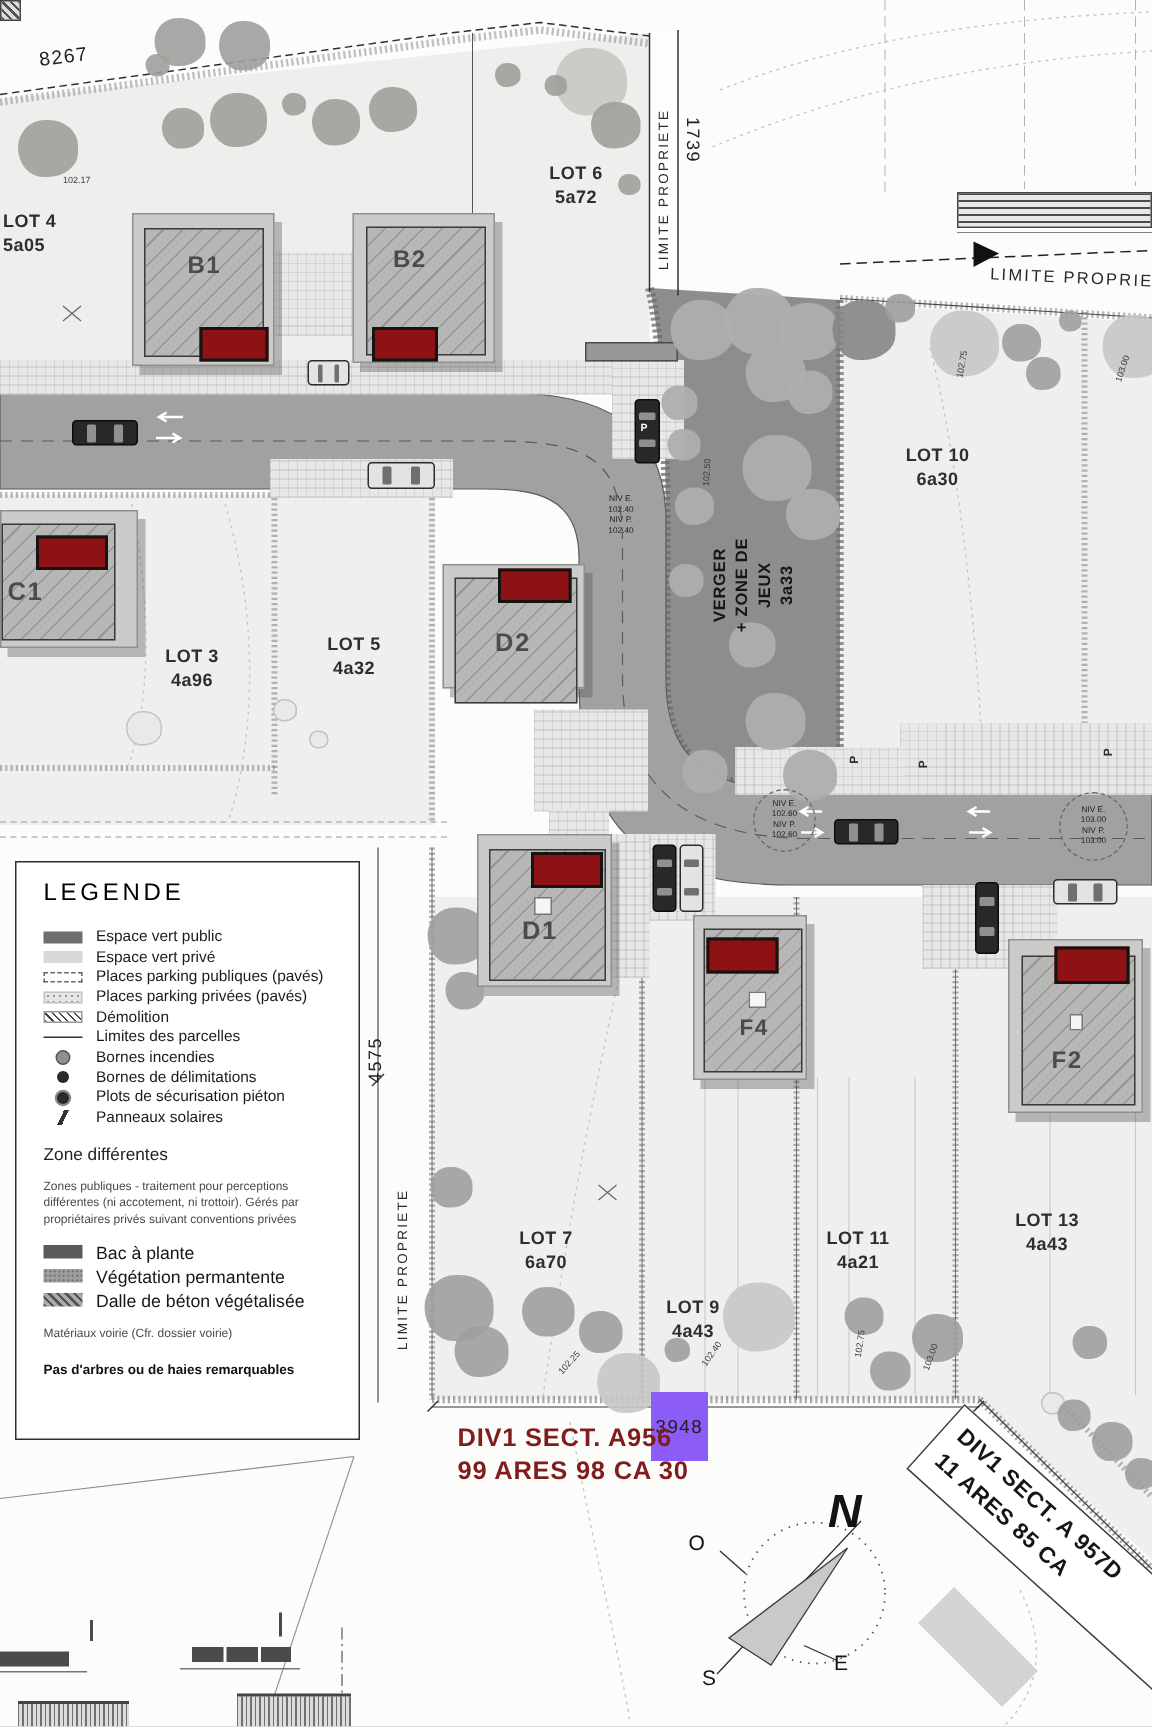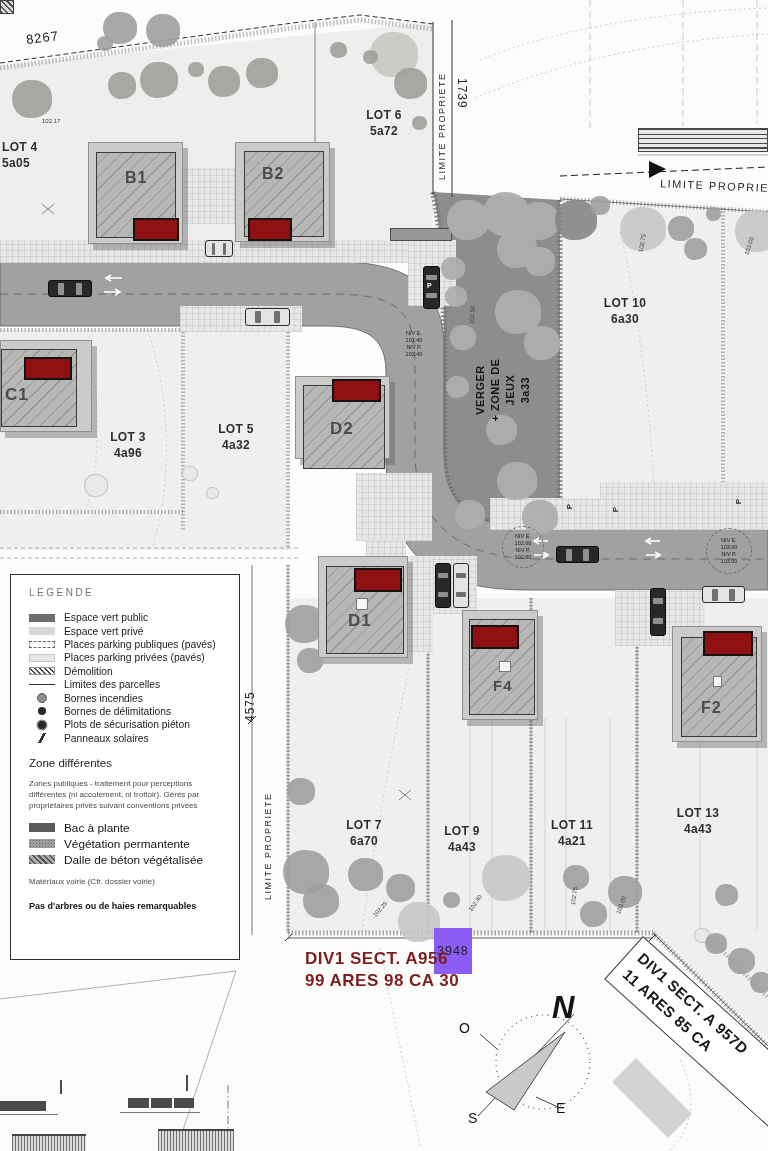--- a/index.html
+++ b/index.html
@@ -25,21 +25,21 @@
 .car.h>i{top:10%;width:14%;height:80%}.car.h>i.a{left:22%}.car.h>i.b{left:64%}
 .car.v>i{left:12%;width:76%;height:12%}.car.v>i.a{top:20%}.car.v>i.b{top:64%}
 .niv{position:absolute;font-size:5.5px;line-height:1.25;color:#1f1f1d;text-align:center;white-space:pre-line;z-index:6;display:flex;align-items:center;justify-content:center}
 .dashc{border:1px dashed #6a6a68;border-radius:50%}
 .spot{position:absolute;font-size:6px;color:#3c3c3a;white-space:nowrap;z-index:4}
 .pre{white-space:pre-line}
 .plbl{position:absolute;font-size:8px;font-weight:700;color:#2e2e2c;z-index:6}
 .limite{position:absolute;font-size:9px;letter-spacing:1.5px;color:#2a2a28;z-index:6;white-space:nowrap}
 .dim{position:absolute;color:#222;z-index:6;white-space:nowrap}
 .legend{position:absolute;left:10px;top:574px;width:230px;height:386px;background:#fff;border:1px solid #2f2f2d;padding:12px 0 0 18px;z-index:10}
-.lg-title{font-size:10px;letter-spacing:2.5px;color:#737373;margin-bottom:13px}
+.lg-title{font-size:16px;letter-spacing:2.5px;color:#000000;margin-bottom:13px}
 .lg-row{display:flex;align-items:center;height:13.4px;font-size:10.3px;color:#1b1b19;white-space:nowrap}
 .sw{display:inline-block;width:26px;height:8px;margin-right:9px;flex:0 0 auto}
 .sw1{background:#6e6e6c}
 .sw2{background:#d8d8d6}
 .sw3{background:#fff;border:1px dashed #666;height:7px}
 .sw4{background:#e6e6e4;background-image:radial-gradient(#999 .5px,transparent .6px);background-size:4px 4px;border:1px solid #c5c5c3}
 .sw5{background:repeating-linear-gradient(45deg,#444 0 1px,transparent 1px 3.5px);border:1px solid #999;height:8px}
 .sw6{background:linear-gradient(#333,#333) center/100% 1.2px no-repeat}
 .sw7{width:10px;height:10px;border-radius:50%;background:#90908e;border:1px solid #555;margin-left:8px;margin-right:17px}
 .sw8{width:8px;height:8px;border-radius:50%;background:#2a2a28;margin-left:9px;margin-right:18px}
@@ -329,21 +329,21 @@
   <div>4a96</div>
 </div>
 <div class="lotlbl" style="left:204px;top:422px;width:64px">
   <div>LOT 5</div>
   <div>4a32</div>
 </div>
 <div class="lotlbl" style="left:332px;top:818px;width:64px">
   <div>LOT 7</div>
   <div>6a70</div>
 </div>
-<div class="lotlbl" style="left:430px;top:824px;width:64px">
+<div class="lotlbl" style="left:430px;top:864px;width:64px">
   <div>LOT 9</div>
   <div>4a43</div>
 </div>
 <div class="lotlbl" style="left:540px;top:818px;width:64px">
   <div>LOT 11</div>
   <div>4a21</div>
 </div>
 <div class="lotlbl" style="left:666px;top:806px;width:64px">
   <div>LOT 13</div>
   <div>4a43</div>

